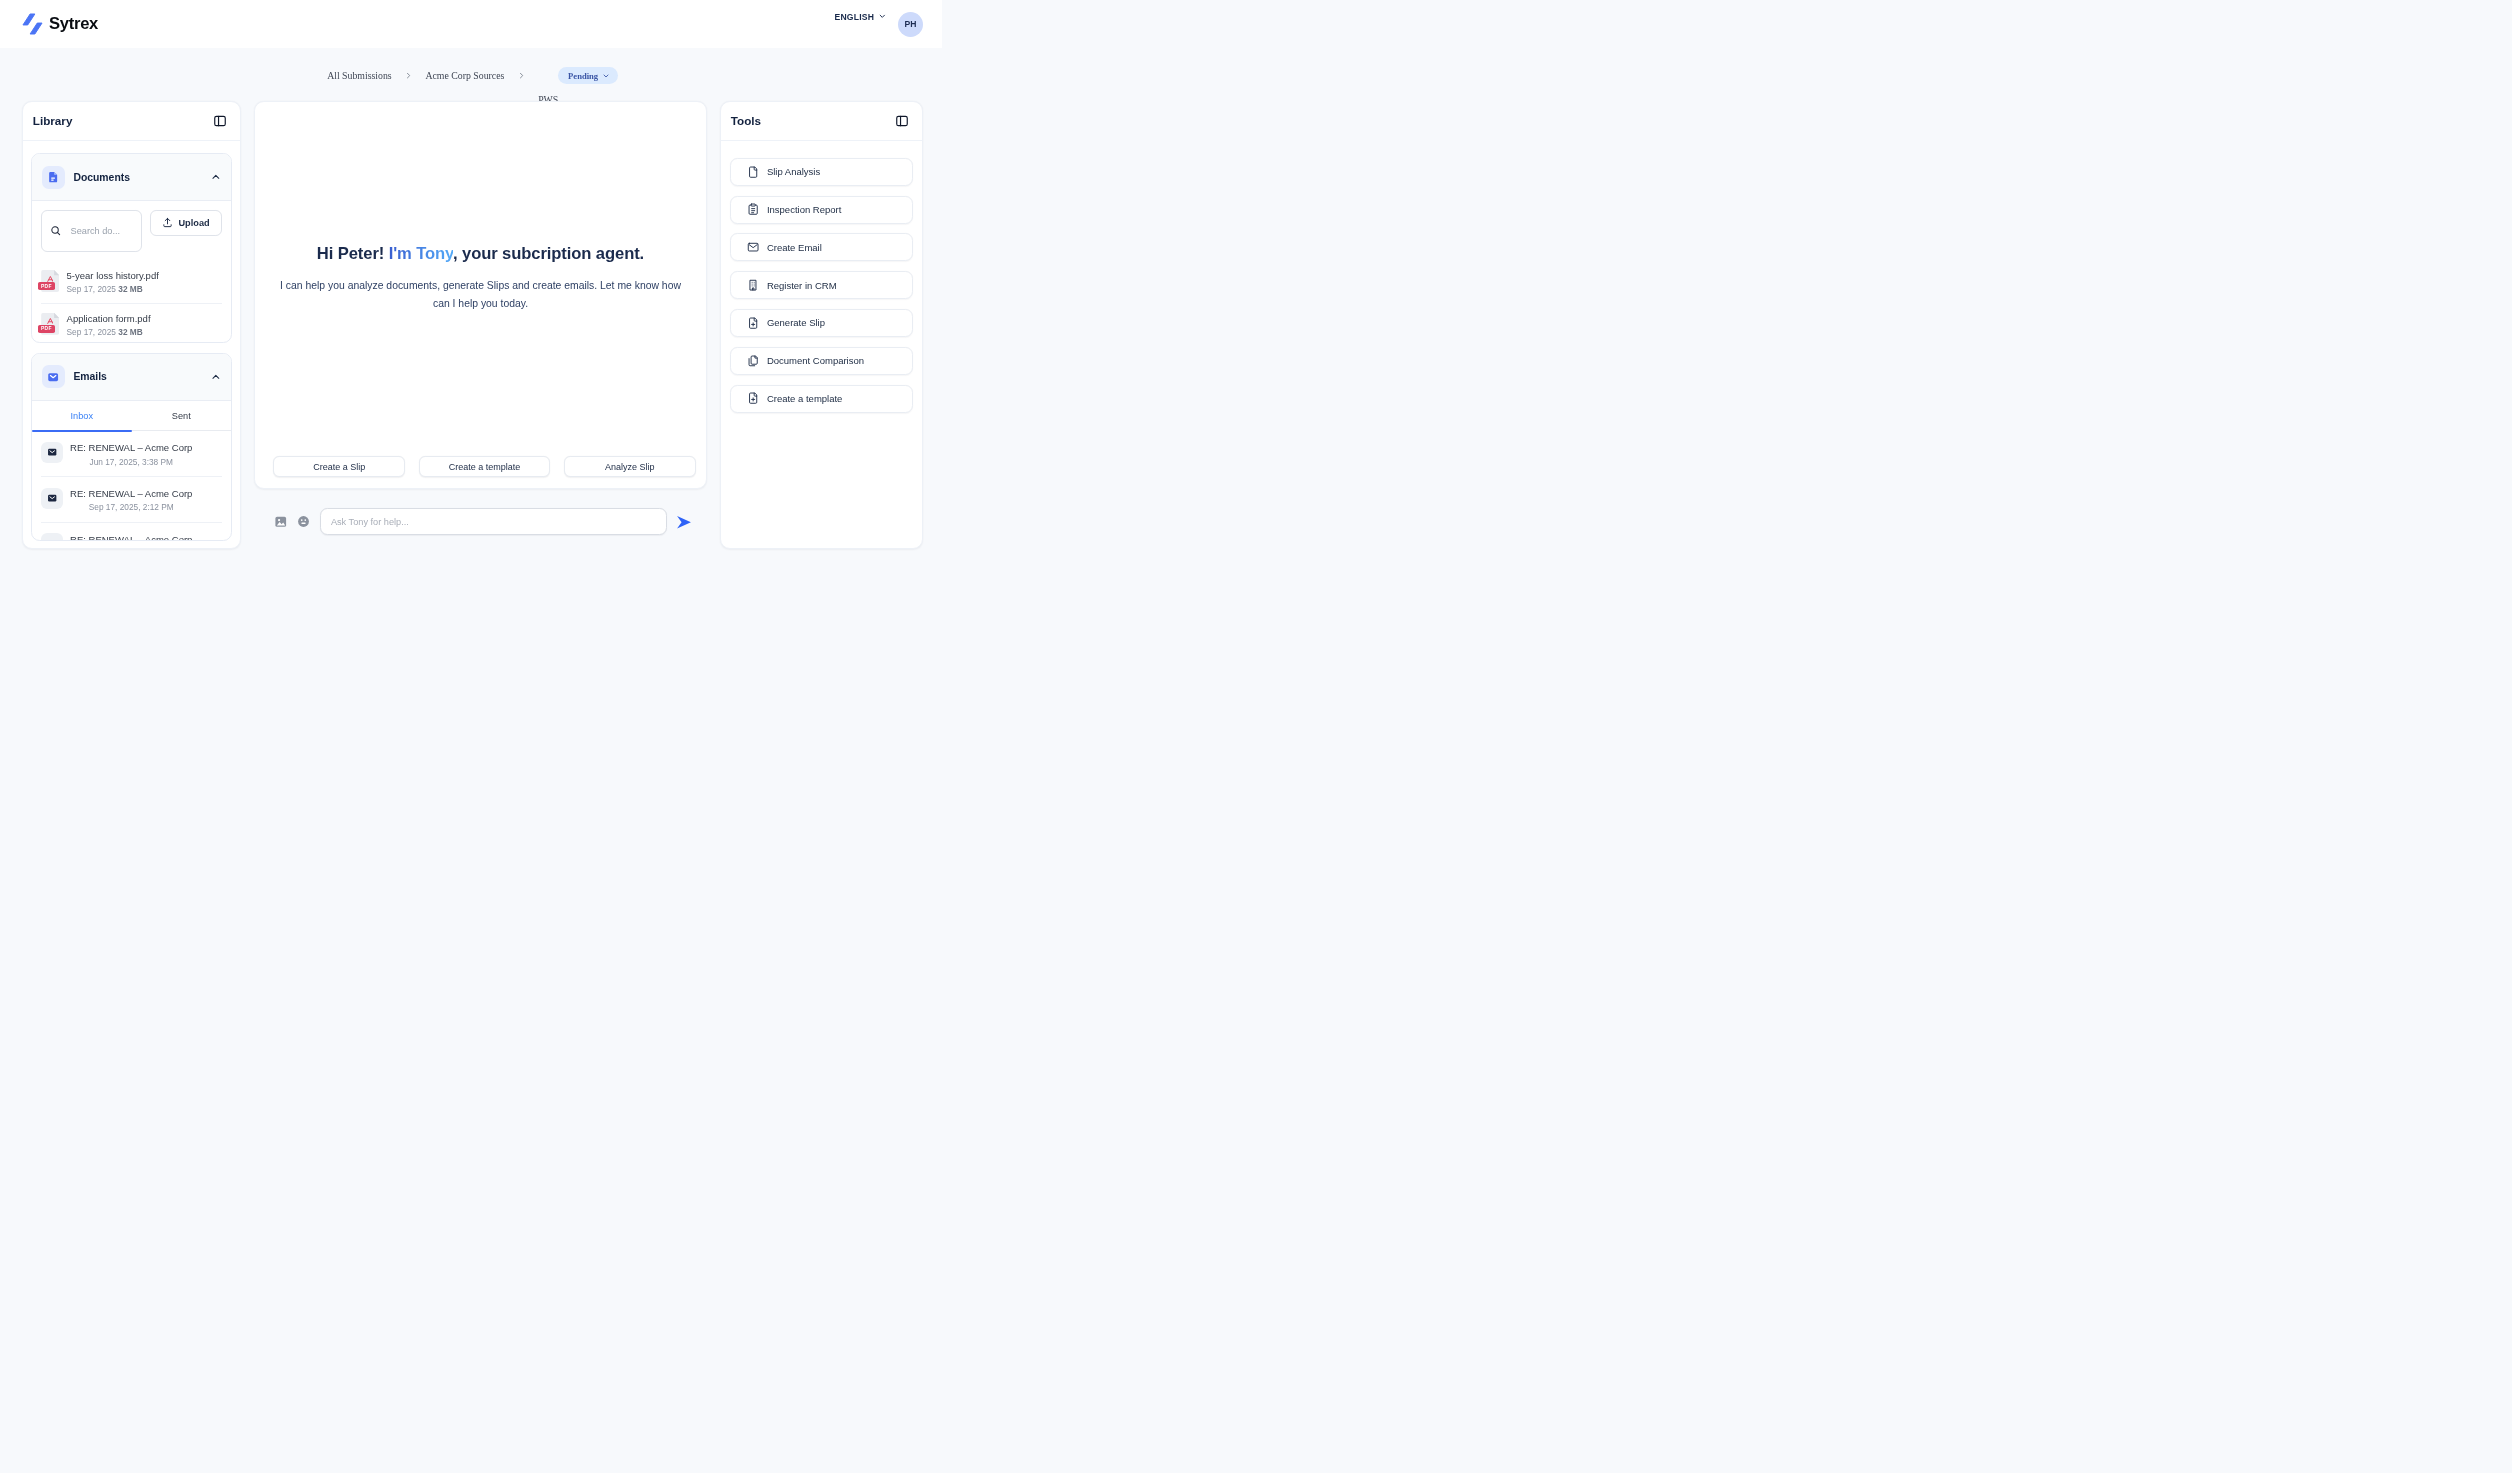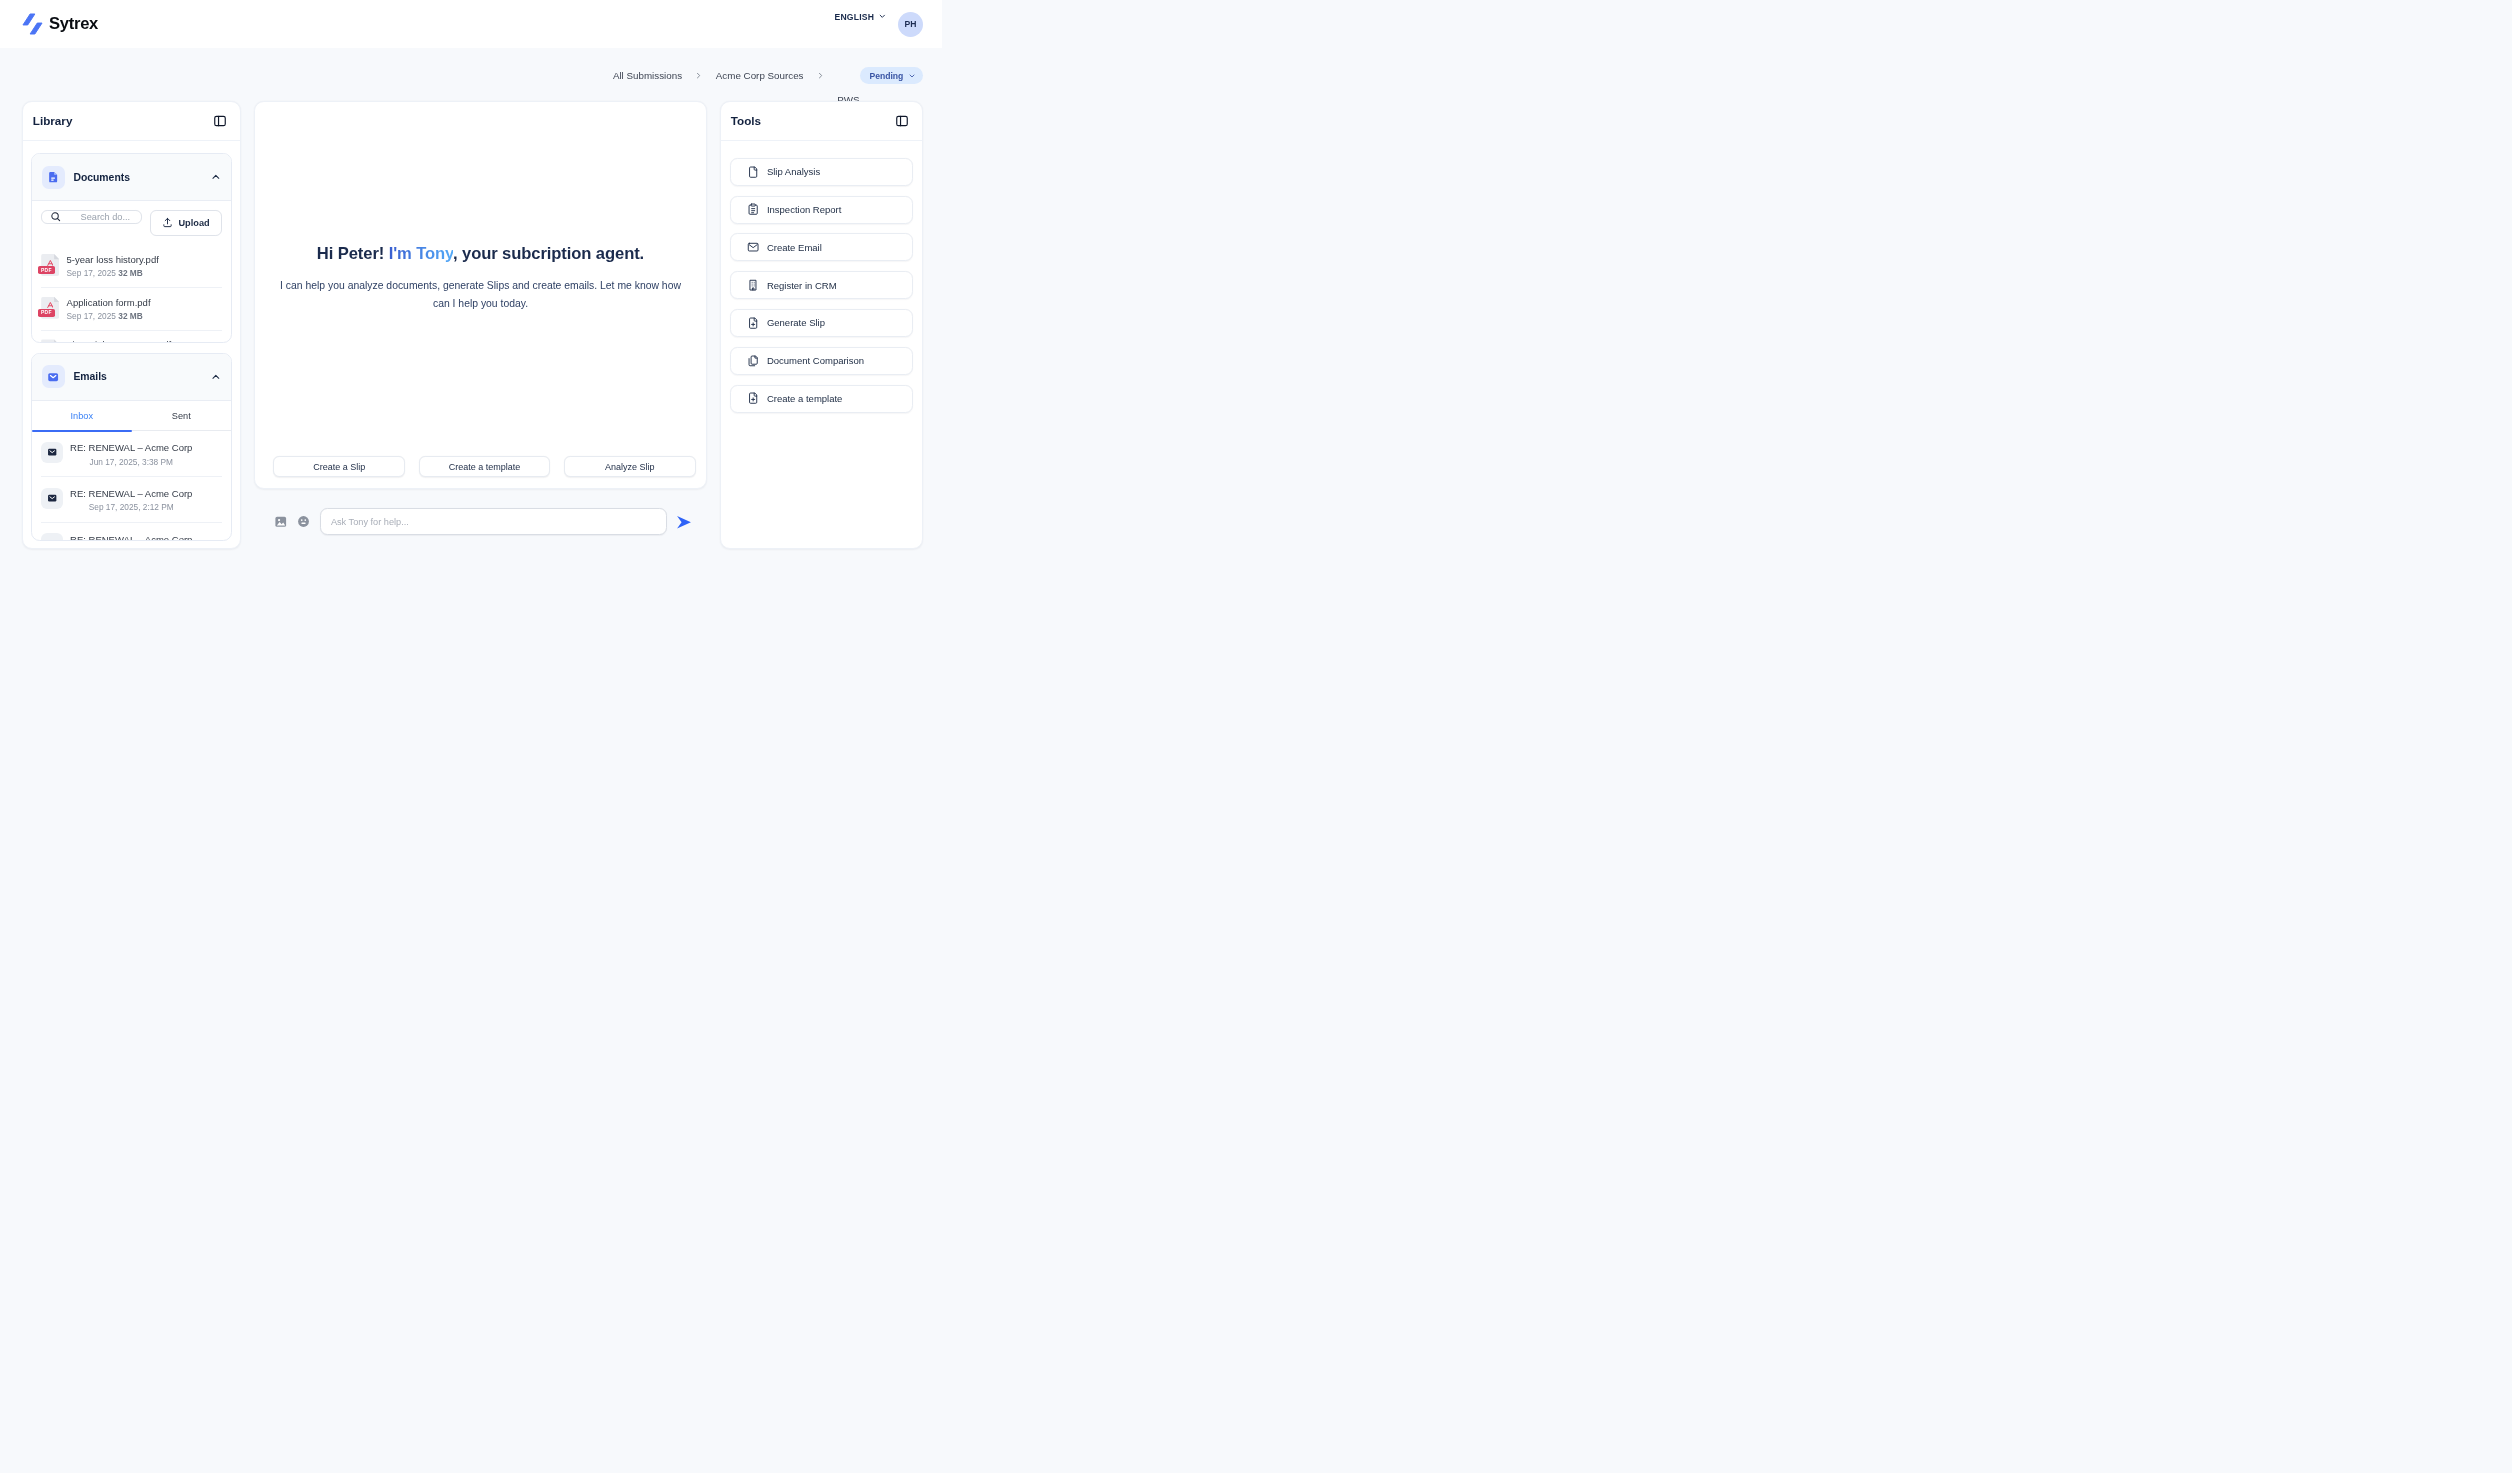--- a/index.html
+++ b/index.html
@@ -25,21 +25,21 @@
   .avatar {
     width:25px; height:25px; border-radius:50%;
     background:#cddafb; color:#1c2c52;
     display:flex; align-items:center; justify-content:center;
     font-size:8.6px; font-weight:700; cursor:pointer;
   }
 
   
   .crumb-row {
     margin:15.3px 19px 0 22px; height:24.5px;
-    display:flex; align-items:center; justify-content:flex-end;
+    display:flex; align-items:center; justify-content:center;font-family:Liberation Serif, serif;
   }
   .crumbs { display:flex; align-items:center; gap:12.3px; }
   .crumb { font-size:9.8px; color:#3f4654; cursor:pointer; }
   .crumb.current { cursor:default;margin-top:48px; }
   .status-pill {
     display:flex; align-items:center; gap:4.3px;
     background:#dbeafe; border-radius:613px;
     padding:3.1px 7.4px 3.1px 9.8px; cursor:pointer;
   }
   .status-pill span { font-size:8.6px; font-weight:600; color:#3a55a5; }
@@ -75,22 +75,22 @@
   .section-icon {
     width:23px; height:23px; border-radius:6.7px; background:#e4ebfd;
     display:flex; align-items:center; justify-content:center; flex:none;
   }
   .section-title { font-size:10.4px; font-weight:700; color:#13223f; flex:1; }
   .docs-card { height:190px; }
   .emails-card { height:188px; margin-top:9.8px; }
 
   .search-row { display:flex; gap:7.4px; padding:8.6px 9.2px 9.8px; }
   .search-box {
-    flex:1; height:14px; border:0.6px solid #dfe3ea; border-radius:6.1px;
-    display:flex; align-items:center; gap:20px; padding:0 7.4px; background:#fff; cursor:text;
+    flex:1; height:42px; border:0.6px solid #dfe3ea; border-radius:6.1px;
+    display:flex; align-items:center; gap:10px; padding:0 7.4px; background:#fff; cursor:text;
   }
   .search-box input {
     border:none; outline:none; width:100%; font-size:9.2px;
     font-family:"Liberation Sans", sans-serif; color:#333a46;
   }
   .search-box input::placeholder { color:#9aa2ad; }
   .upload-btn {
     width:72px; height:26px; border:0.6px solid #dfe3ea; border-radius:6.1px; background:#fff;
     display:flex; align-items:center; justify-content:center; gap:5.5px; cursor:pointer;
   }

